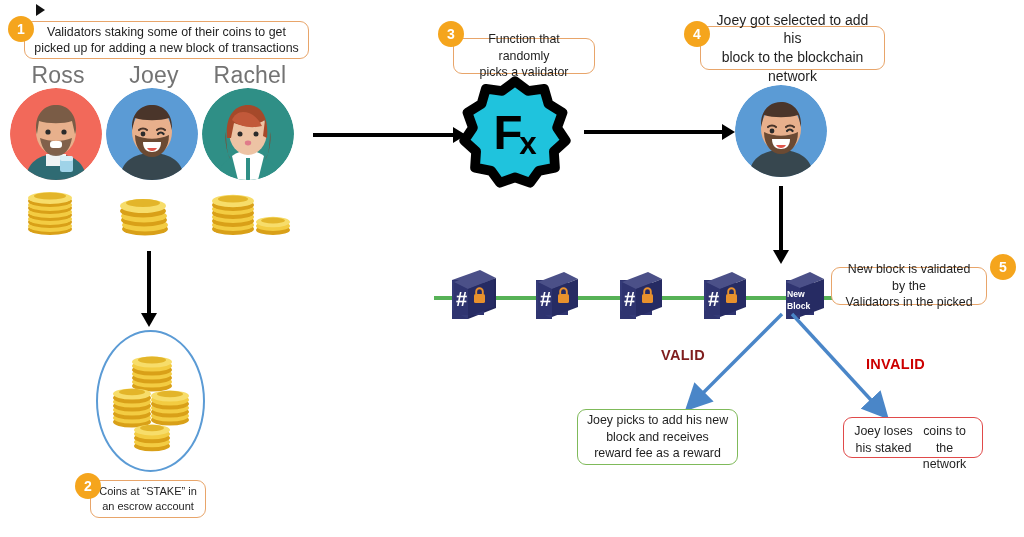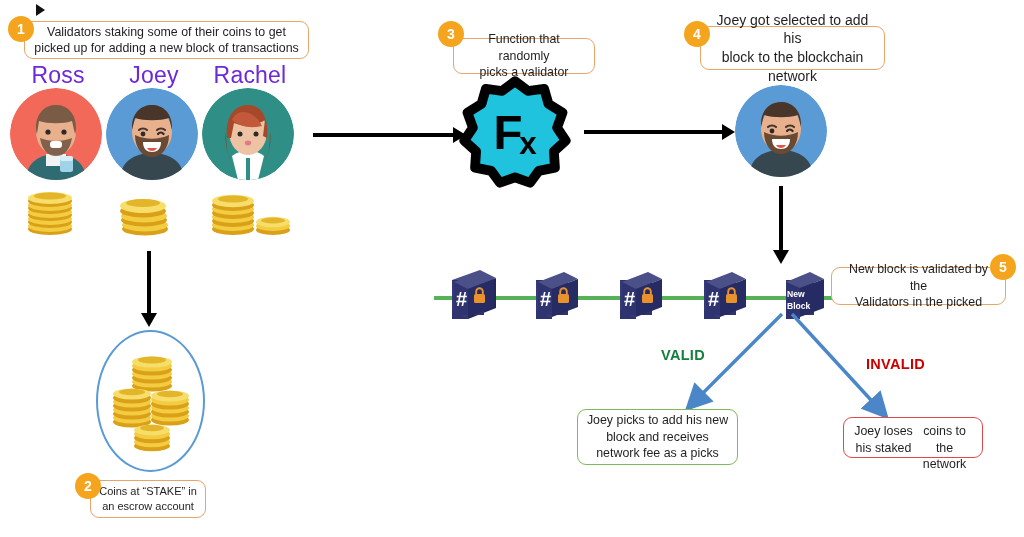--- a/index.html
+++ b/index.html
@@ -35,21 +35,21 @@
     font-weight:700;
     display:flex;align-items:center;justify-content:center;
     line-height:1;
     z-index:6;
   }
 
   
   .person-name{
     position:absolute;
     font-size:23px;
-    color:#6d28d9;
+    color:#737373;
     text-align:center;
     letter-spacing:.2px;
   }
 
   
   .avatar{position:absolute;border-radius:50%;overflow:hidden;}
 
   
   .h-arrow{position:absolute;height:4px;background:#000;}
   .h-arrow::after{
@@ -357,46 +357,46 @@
         <rect x="18" y="20" width="28" height="33" fill="#2f3470"></rect>
         <polygon points="18,20 42,10 56,17 32,26" fill="#4b5088"></polygon>
         <polygon points="32,26 56,17 56,46 32,55" fill="#262b63"></polygon>
         <text x="19" y="35" font-family="'Liberation Sans',sans-serif" font-size="8.6" font-weight="700" fill="#ffffff">New</text>
         <text x="19" y="47" font-family="'Liberation Sans',sans-serif" font-size="8.6" font-weight="700" fill="#ffffff">Block</text>
       </g>
     </svg>
   </div>
 
   <div class="badge" style="left:990px;top:254px;font-size:14px;">5</div>
-  <div class="callout" style="left:831px;top:267px;width:175px;height:38px;font-size:12.4px;
+  <div class="callout" style="left:831px;top:267px;width:156px;height:38px;font-size:12.4px;
        display:flex;flex-direction:column;justify-content:center;">
     <div>New block is validated by the</div>
     <div>Validators in the picked</div>
   </div>
 
   <div class="abs" style="left:600px;top:300px;">
     <svg width="340" height="110" viewBox="0 0 340 110">
       <defs>
         <marker id="bluehead" markerWidth="8" markerHeight="8" refX="5" refY="4" orient="auto">
           <path d="M0 0 L8 4 L0 8 Z" fill="#4a86c8"></path>
         </marker>
       </defs>
       <line x1="182" y1="14" x2="92" y2="104" stroke="#4a86c8" stroke-width="3.4" marker-end="url(#bluehead)"></line>
       <line x1="192" y1="14" x2="282" y2="112" stroke="#4a86c8" stroke-width="3.4" marker-end="url(#bluehead)"></line>
     </svg>
   </div>
 
-  <div class="verdict" style="left:661px;top:347px;color:#15803d;">VALID</div>
+  <div class="verdict" style="left:661px;top:347px;color:#7f1d1d;">VALID</div>
   <div class="verdict" style="left:866px;top:356px;color:#cc0000;">INVALID</div>
 
   <div class="callout green" style="left:577px;top:409px;width:161px;height:56px;font-size:12.4px;
        display:flex;flex-direction:column;justify-content:center;">
     <div>Joey picks to add his new</div>
     <div>block and receives</div>
-    <div>network fee as a picks</div>
+    <div>reward fee as a reward</div>
   </div>
 
   <div class="callout red" style="left:843px;top:417px;width:140px;height:41px;font-size:12.4px;
        display:flex;flex-direction:row;justify-content:center;">
     <div>Joey loses his staked</div>
     <div>coins to the network</div>
   </div>
 
 </div>
 

